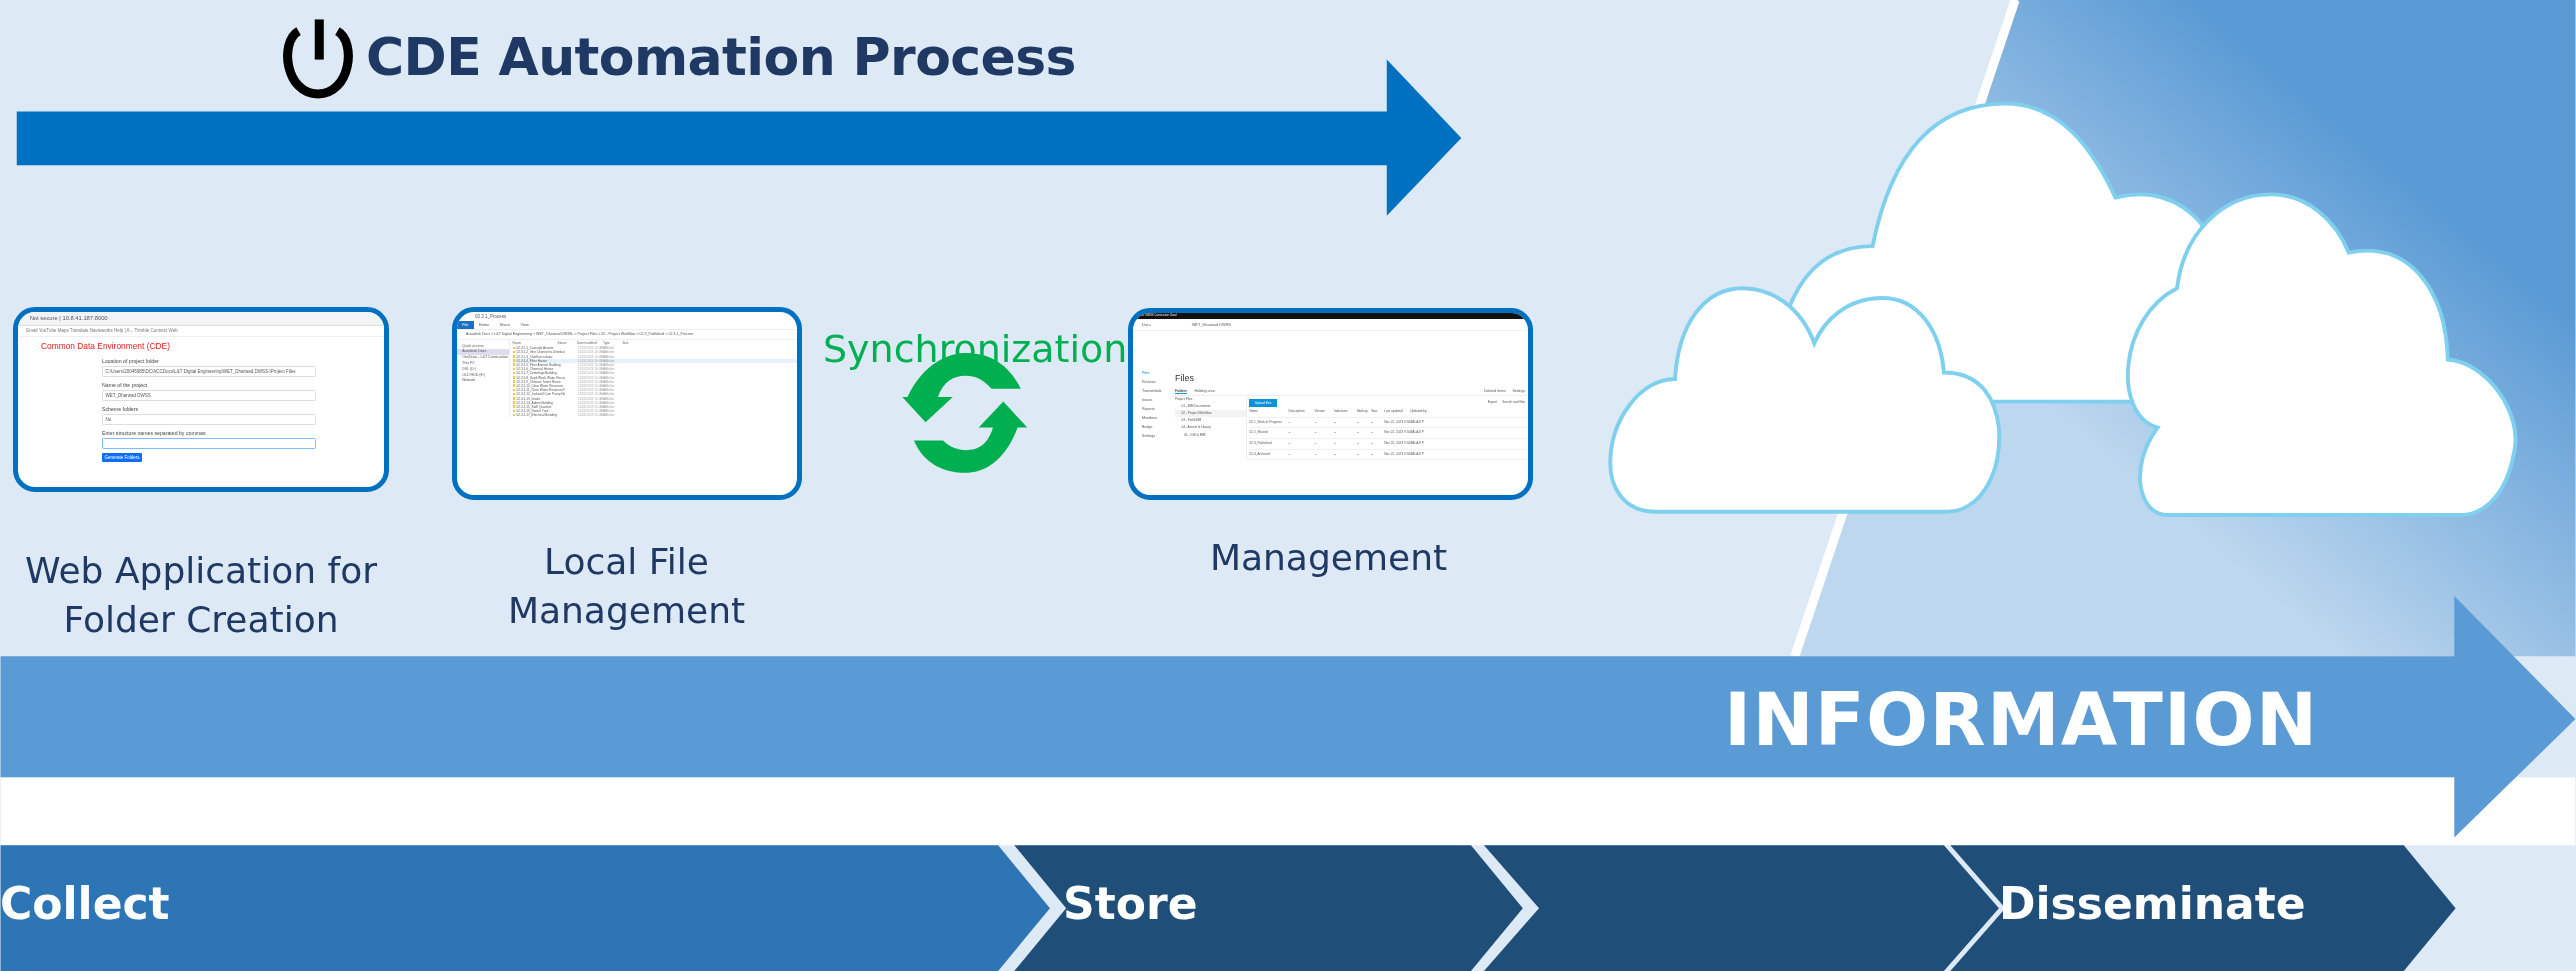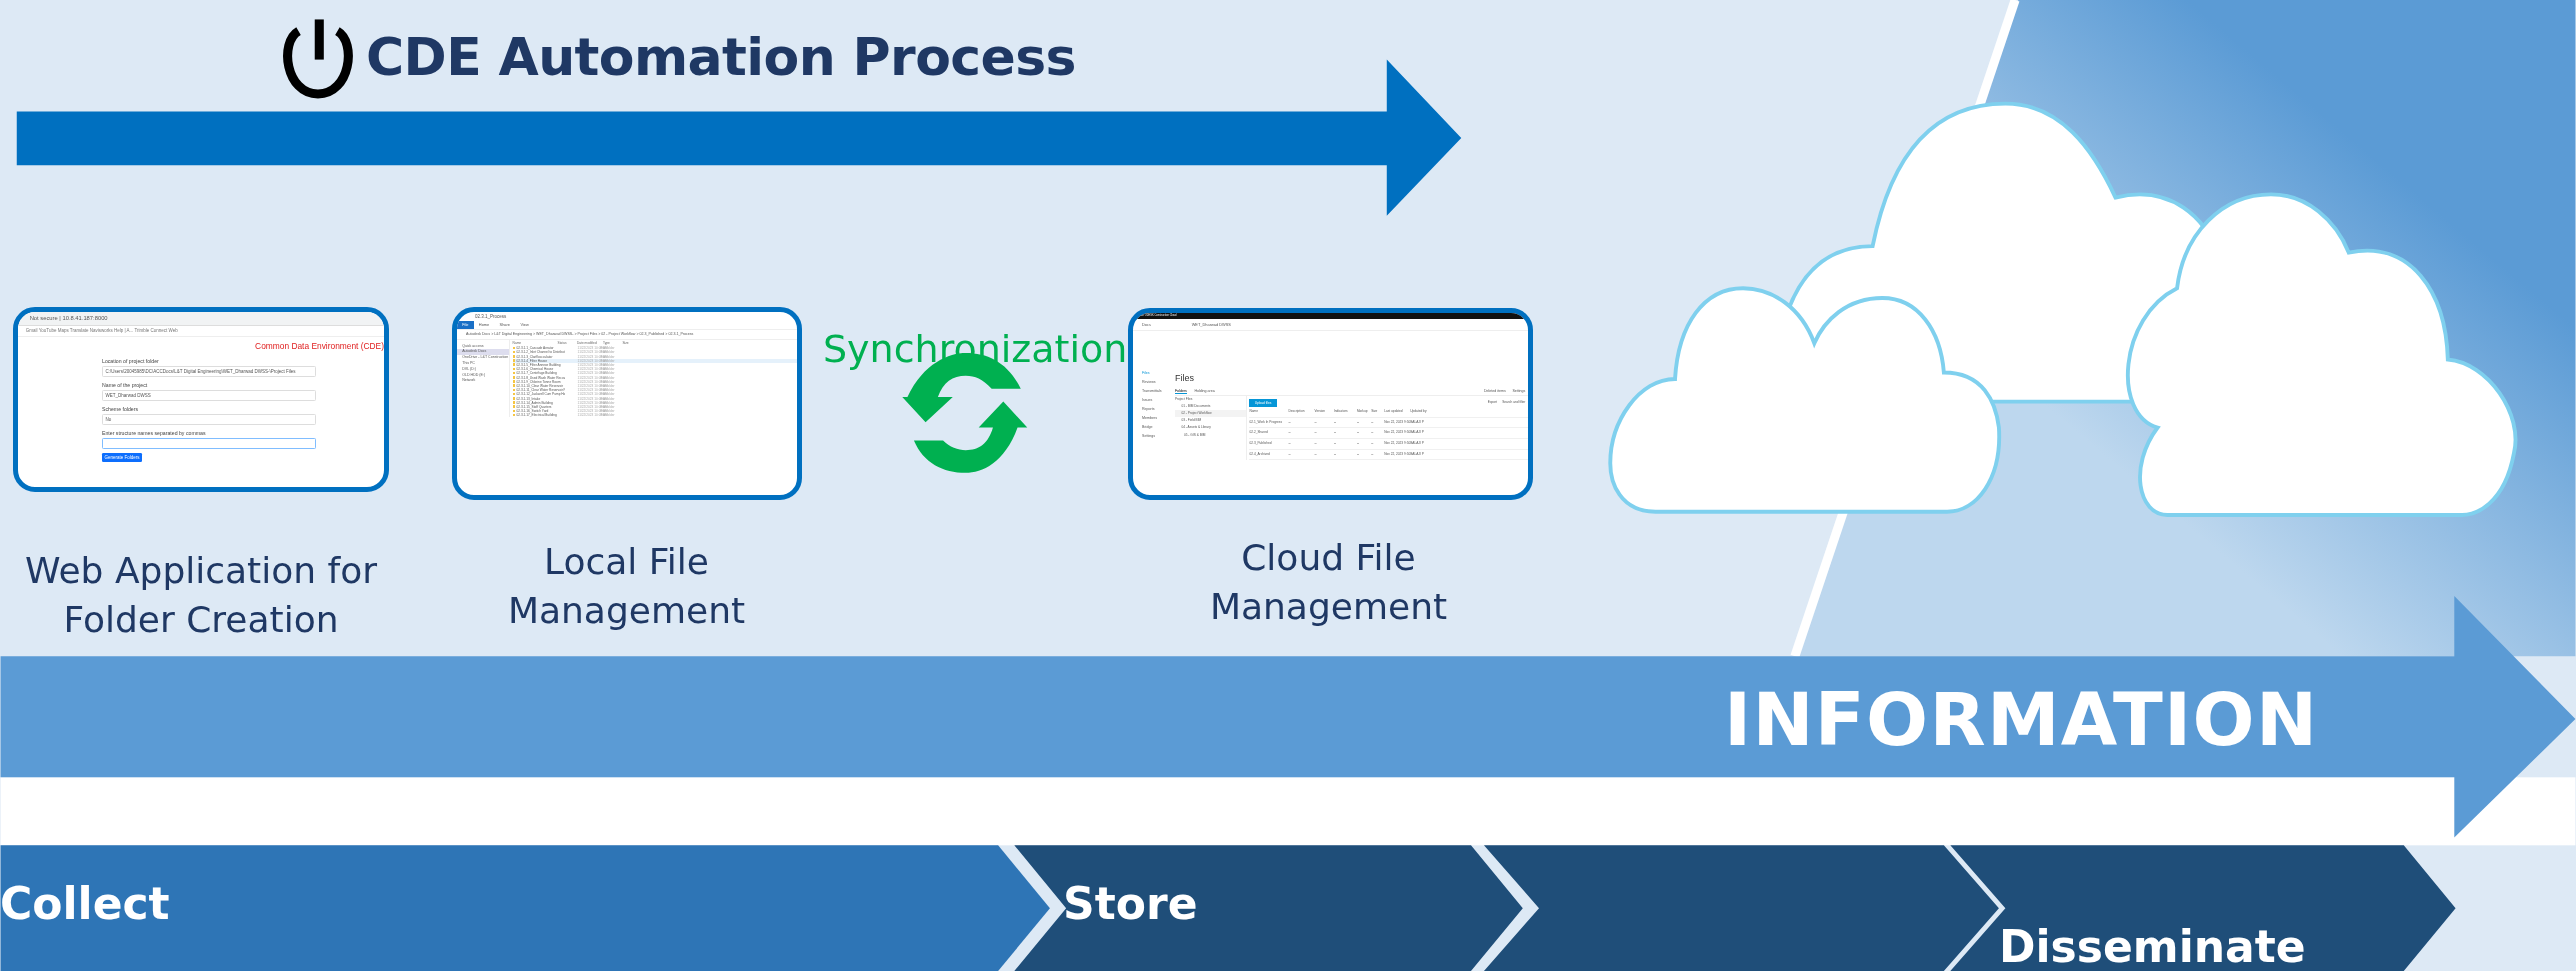--- a/index.html
+++ b/index.html
@@ -10,21 +10,21 @@
   .title { left: 366px; top: 27px; font-size: 52px; font-weight: bold; color: #1f3864; letter-spacing: -0.6px; white-space: nowrap; }
   .shot { position: absolute; background: #fff; border: 5.8px solid #0070c0; border-radius: 22px; overflow: hidden; box-sizing: border-box; }
   .caption { position: absolute; text-align: center; color: #1f3864; font-size: 36px; line-height: 49px; width: 415px; }
   .sync-label { left: 823px; top: 327px; font-size: 38px; color: #00b050; white-space: nowrap; }
   .info-label { left: 1724px; top: 677px; font-size: 73px; font-weight: bold; color: #fff; letter-spacing: 1.3px; }
   .chev-label { position: absolute; top: 878px; font-size: 44px; font-weight: bold; color: #fff; text-align: left; }
   
   .mini { font-family: "Liberation Sans", sans-serif; color: #555; }
   .b-bar { height: 13px; background: #f1f3f4; border-bottom: 0.6px solid #ddd; font-size: 5.8px; line-height: 13px; padding-left: 11.7px; }
   .b-bm { height: 10.4px; background: #fff; border-bottom: 0.6px solid #eee; font-size: 4.5px; line-height: 10.4px; padding-left: 7.8px; color: #777; }
-  .cde-title { color: #e02020; font-size: 17px; text-align: right; margin-top: 13px; margin-left: 23px; }
+  .cde-title { color: #e02020; font-size: 17px; text-align: left; margin-top: 13px; margin-left: 23px; }
   .form { margin: 6.5px 0 0 84px; width: 214px; }
   .flabel { font-size: 5.2px; color: #444; margin-top: 5.2px; }
   .finput { height: 9px; border: 0.6px solid #ddd; border-radius: 1.3px; font-size: 4.5px; line-height: 9px; padding-left: 2.6px; margin-top: 1.9px; color: #555; }
   .finput.active { border-color: #80bdff; }
   .fbtn { display: inline-block; margin-top: 3.9px; background: #0d6efd; color: #fff; font-size: 4.5px; padding: 1.9px 2.6px; border-radius: 1.3px; }
   .ex-top { height: 9px; font-size: 4.5px; line-height: 9px; padding-left: 18px; }
   .ex-ribbon { height: 7.8px; font-size: 3.9px; line-height: 7.8px; }
   .ex-ribbon span { display: inline-block; padding: 0 5.2px; }
   .ex-ribbon .file { background: #1a6fc6; color: #fff; }
   .ex-addr { height: 9px; border-top: 0.6px solid #eee; border-bottom: 0.6px solid #eee; font-size: 3.6px; line-height: 9px; padding-left: 9px; color: #555; white-space: nowrap; overflow: hidden; }
@@ -341,23 +341,22 @@
 
   <div class="caption" style="left:-6.5px; top:546px;">
     <div>Web Application for</div>
     <div>Folder Creation</div>
   </div>
   <div class="caption" style="left:419px; top:537px;">
     <div>Local File</div>
     <div>Management</div>
   </div>
   <div class="caption" style="left:1121px; top:533px;">
-    <div>Cloud File</div>
     <div>Management</div>
   </div>
 
   <div class="abs info-label">INFORMATION</div>
 
   <div class="chev-label" style="left:0px; width:1024px;">Collect</div>
   <div class="chev-label" style="left:1063px; width:408px;">Store</div>
-  <div class="chev-label" style="left:1999px; width:402px;margin-top:43px;">Disseminate</div>
+  <div class="chev-label" style="left:1999px; width:402px;">Disseminate</div>
 </div>
 
 
 </body></html>

